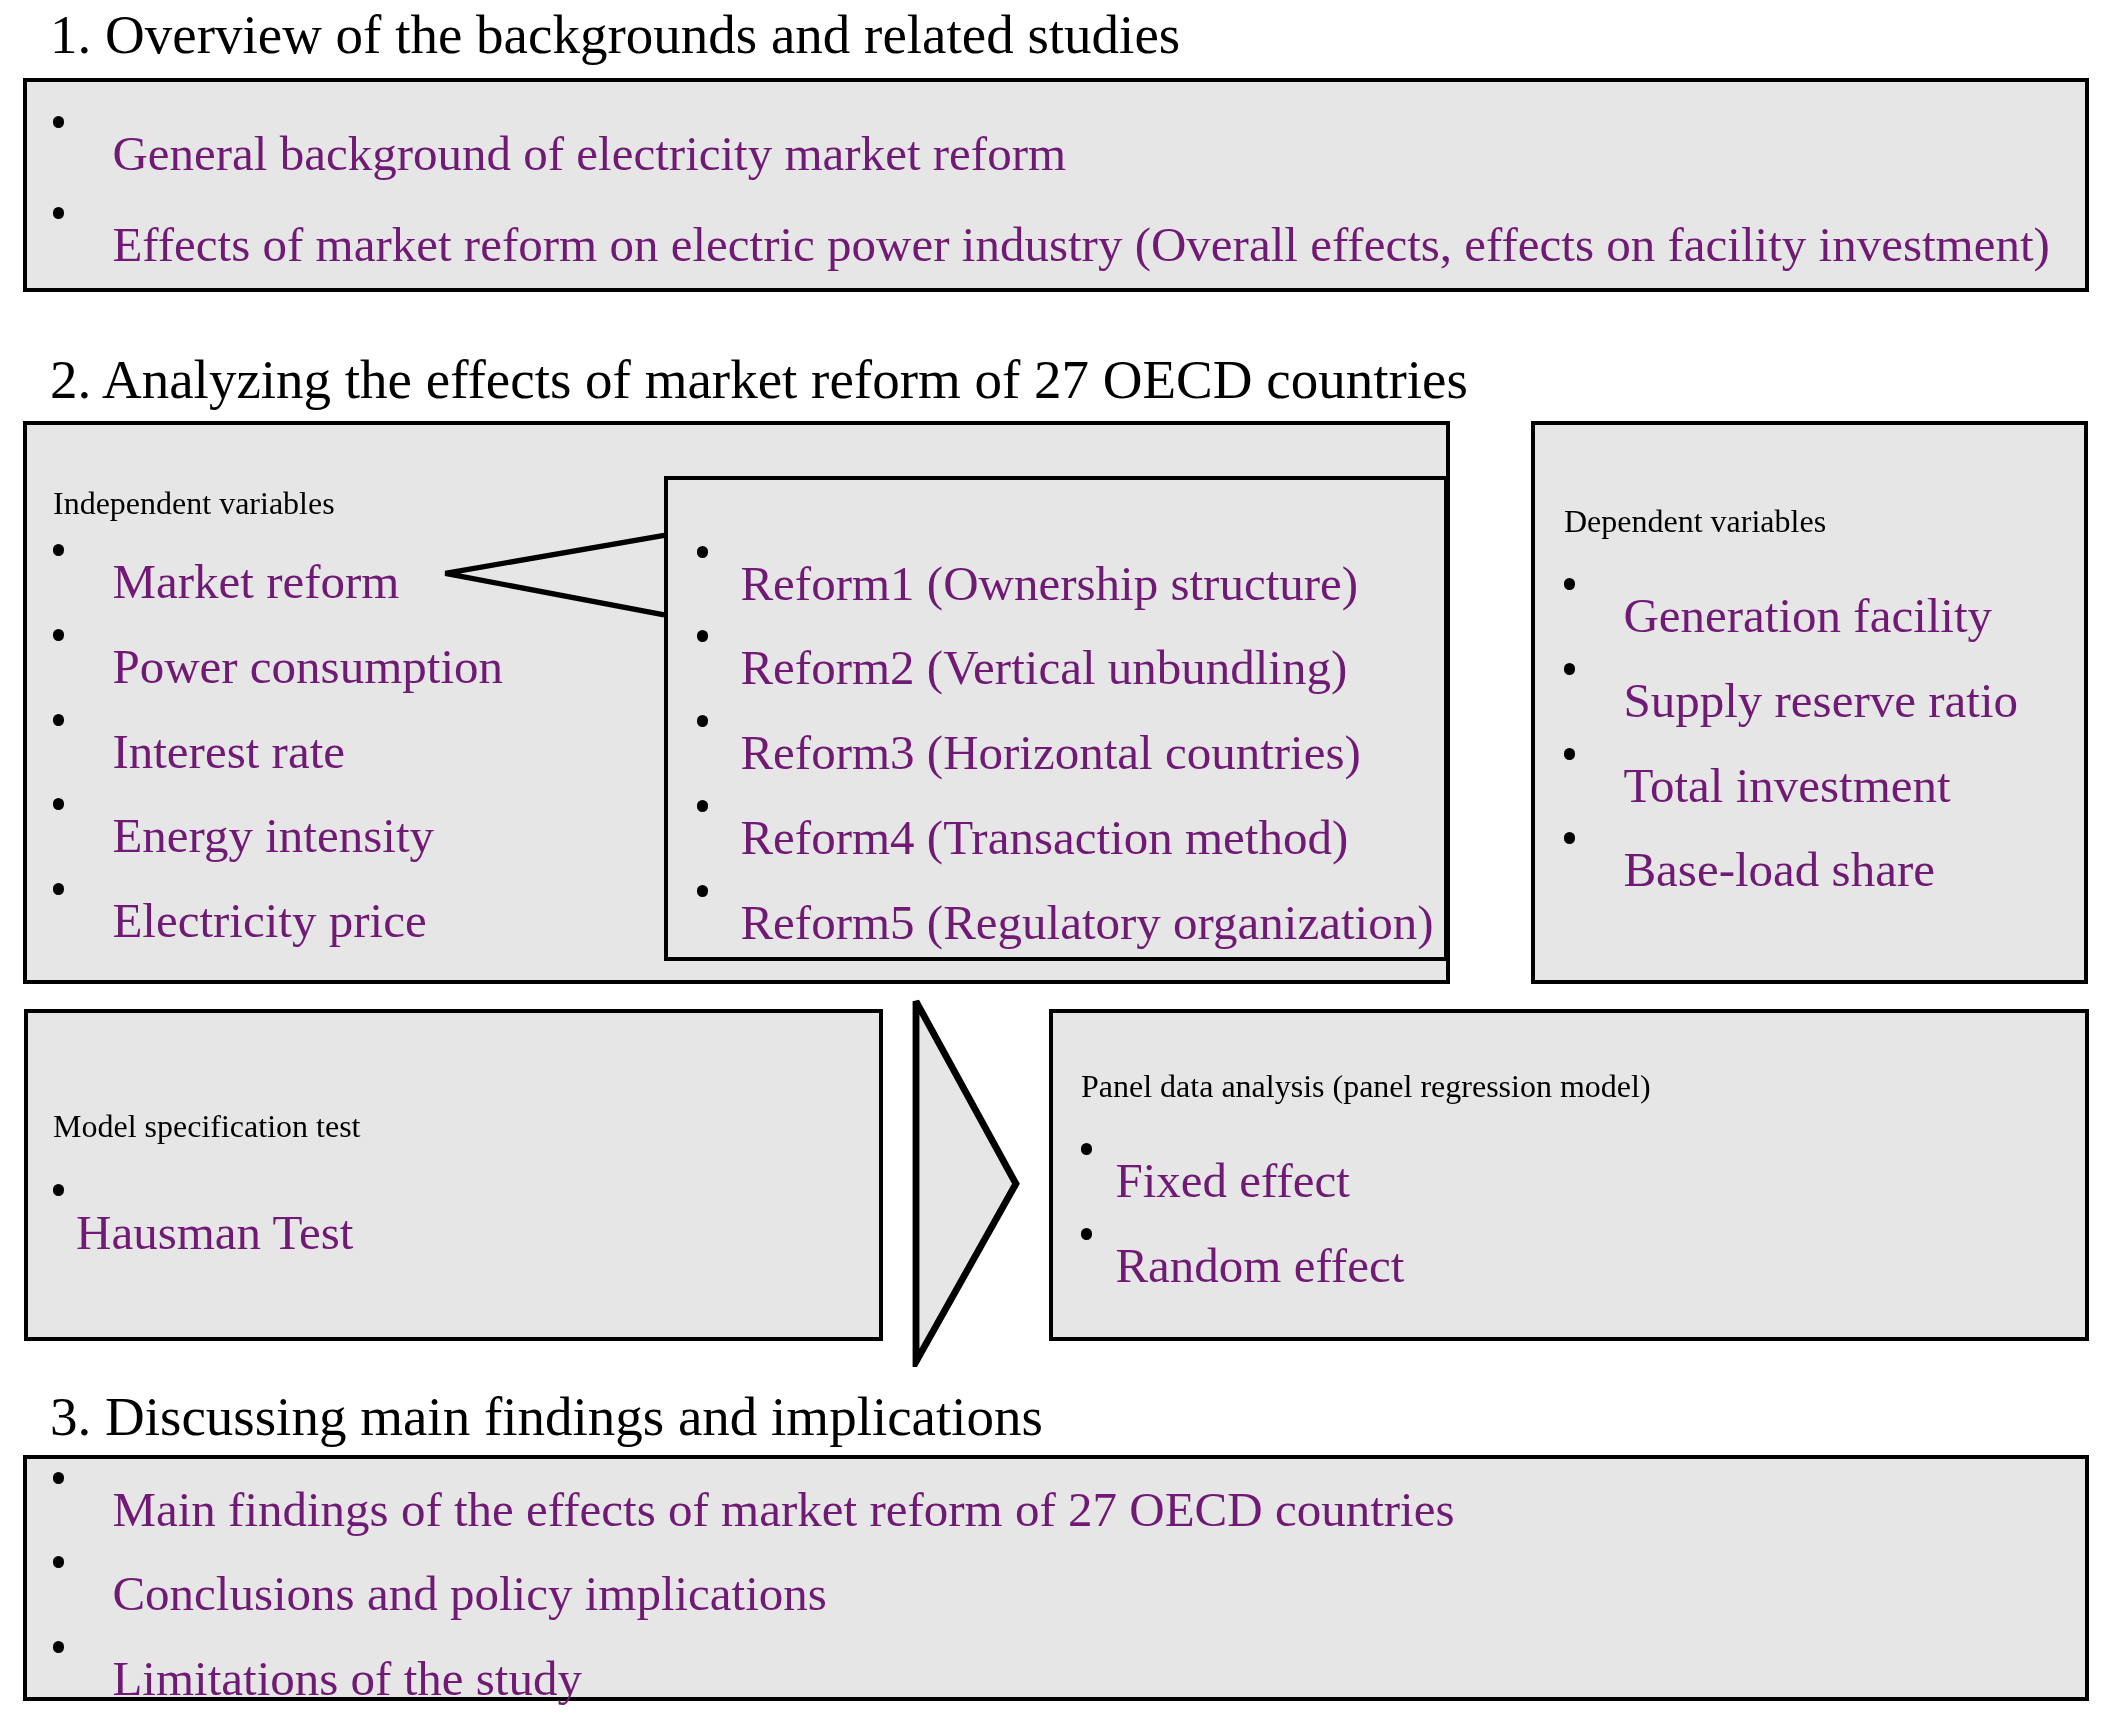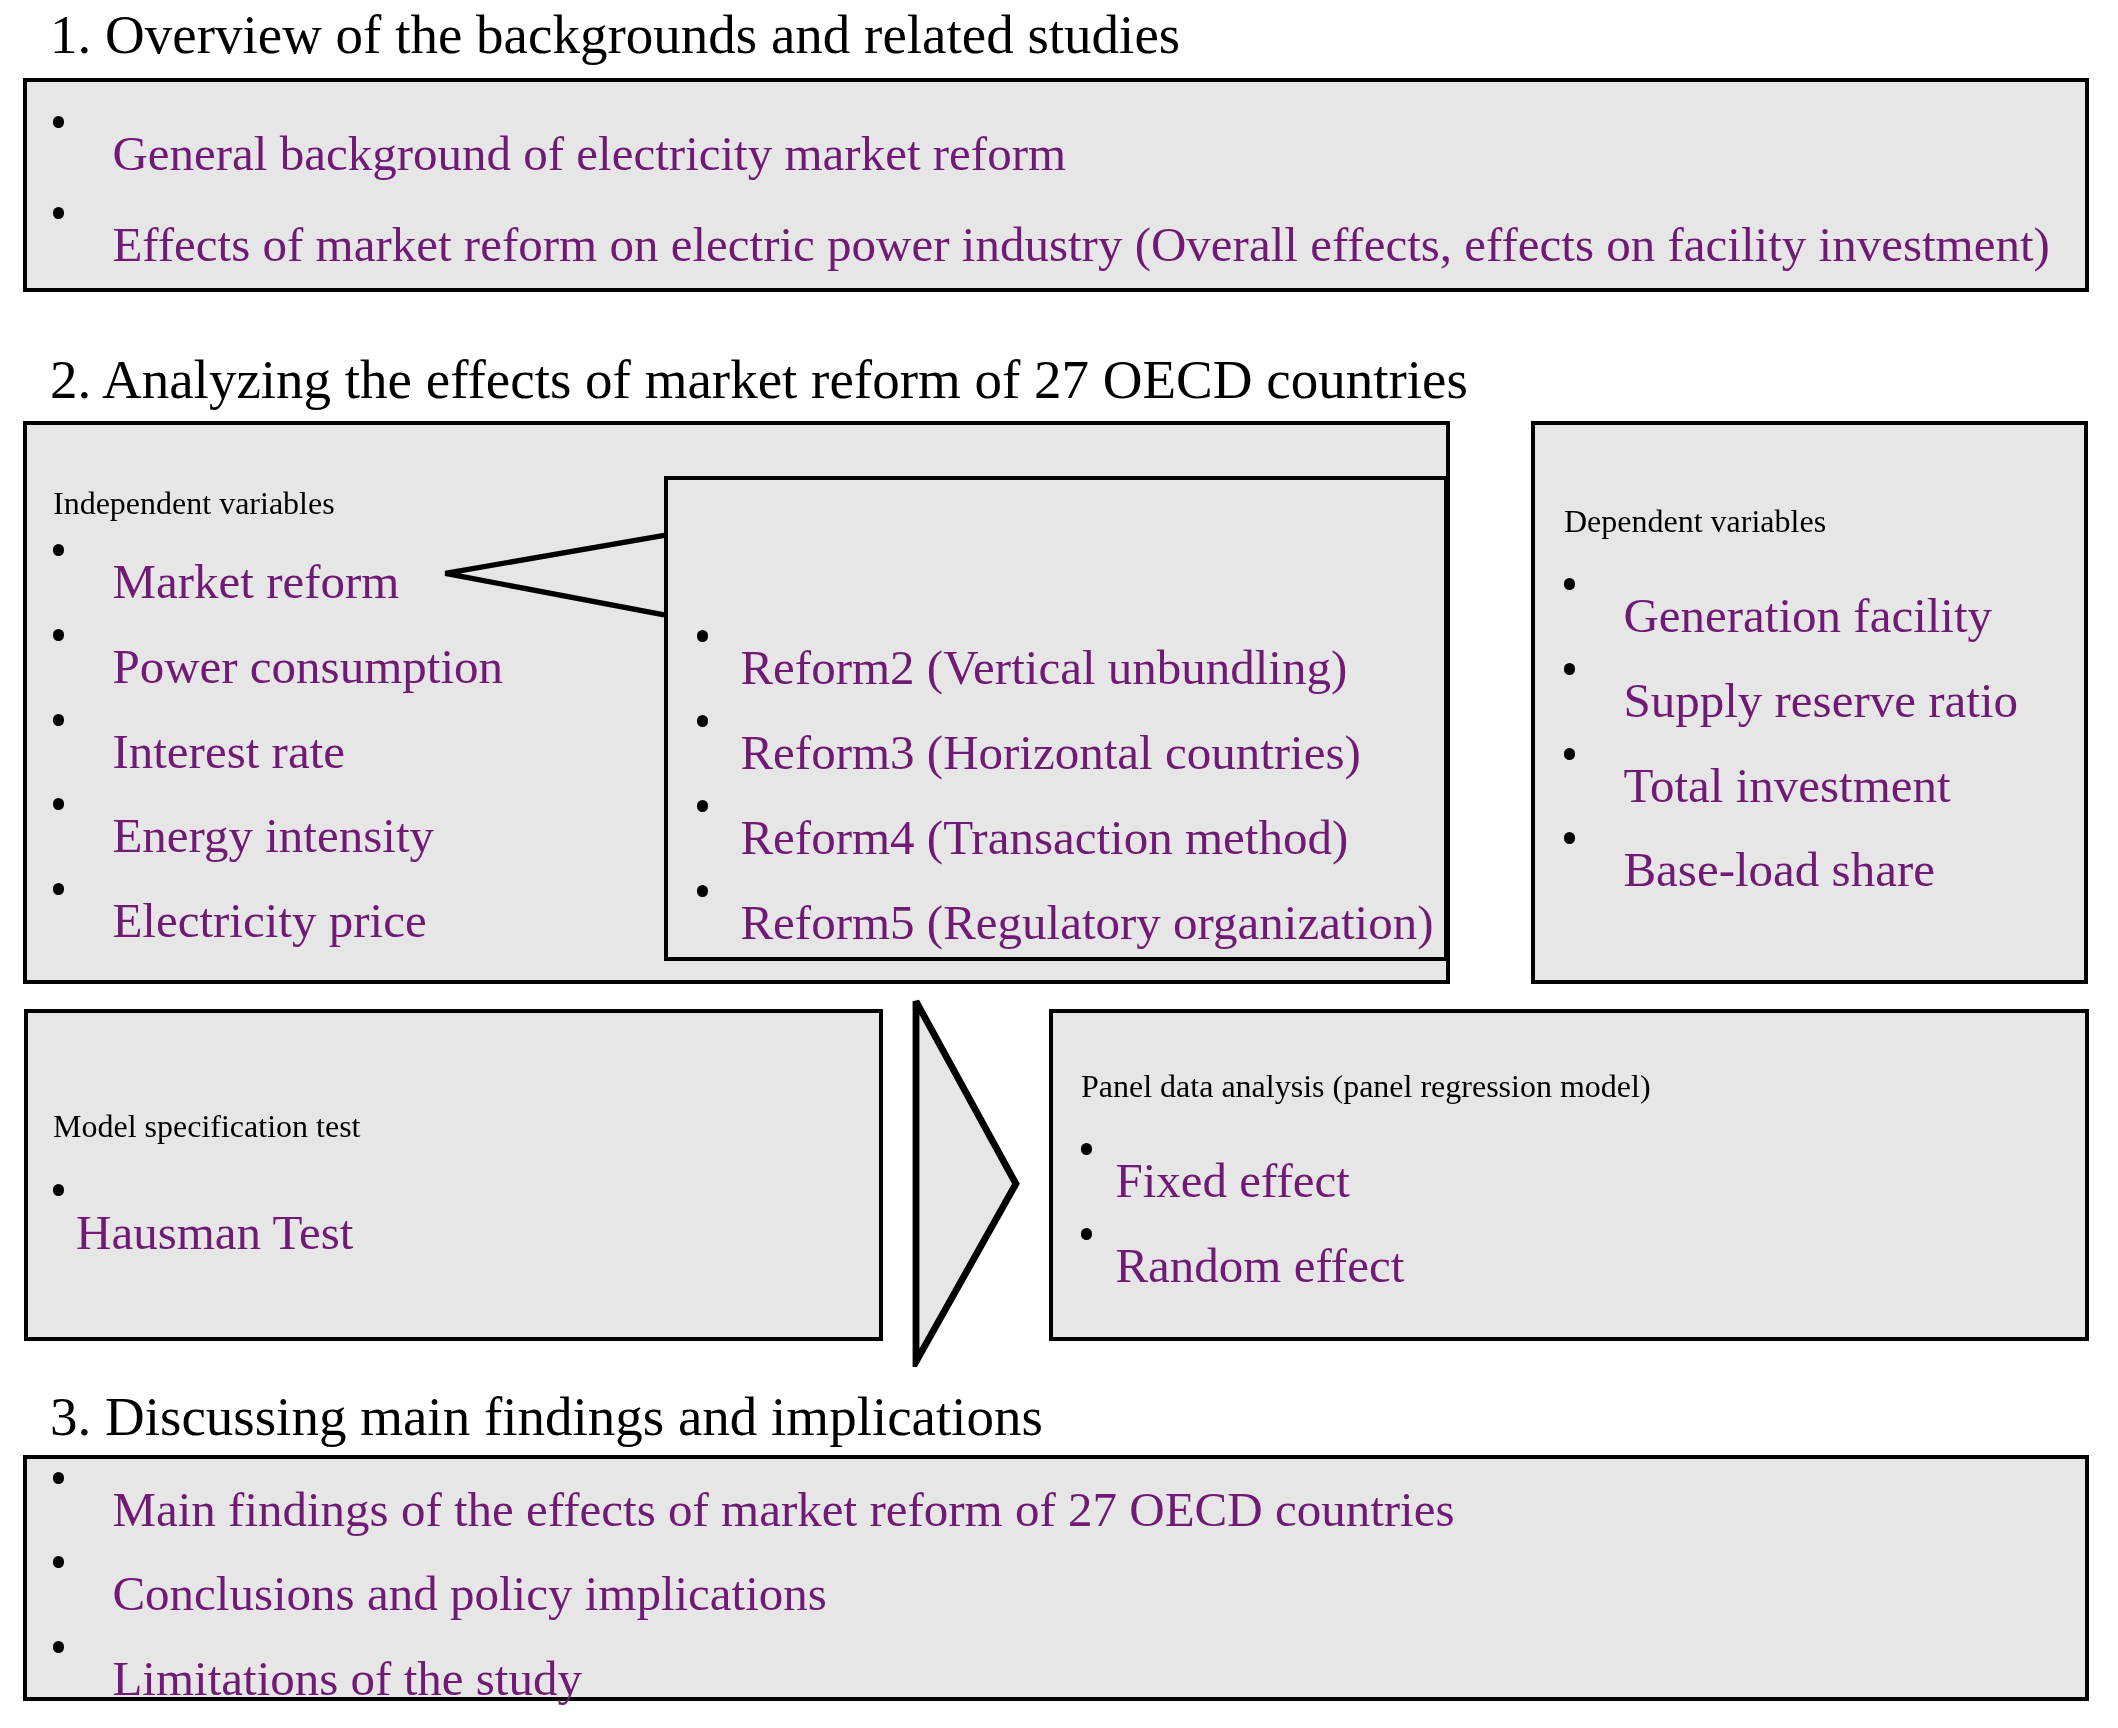--- a/index.html
+++ b/index.html
@@ -132,20 +132,24 @@
     <span class="bullet-dot"></span>
     <span class="bullet-text">Electricity price</span>
   </div>
 
   <svg class="connector" viewBox="0 0 2798 2283">
     <path d="M 877 707 L 588 757 L 877 812" fill="none" stroke="#000000" stroke-width="7" stroke-linejoin="miter" stroke-linecap="butt"></path>
   </svg>
 
   <div class="box" id="box-reform" style="left:664px; top:476px; width:784px; height:485px; z-index:3;">
   </div>
+  <div class="bullet-row gap-md" style="left:697px; top:557px; z-index:4;">
+    <span class="bullet-dot"></span>
+    <span class="bullet-text">Reform1 (Ownership structure)</span>
+  </div>
   <div class="bullet-row gap-md" style="left:697px; top:641px; z-index:4;">
     <span class="bullet-dot"></span>
     <span class="bullet-text">Reform2 (Vertical unbundling)</span>
   </div>
   <div class="bullet-row gap-md" style="left:697px; top:726px; z-index:4;">
     <span class="bullet-dot"></span>
     <span class="bullet-text">Reform3 (Horizontal countries)</span>
   </div>
   <div class="bullet-row gap-md" style="left:697px; top:811px; z-index:4;">
     <span class="bullet-dot"></span>

